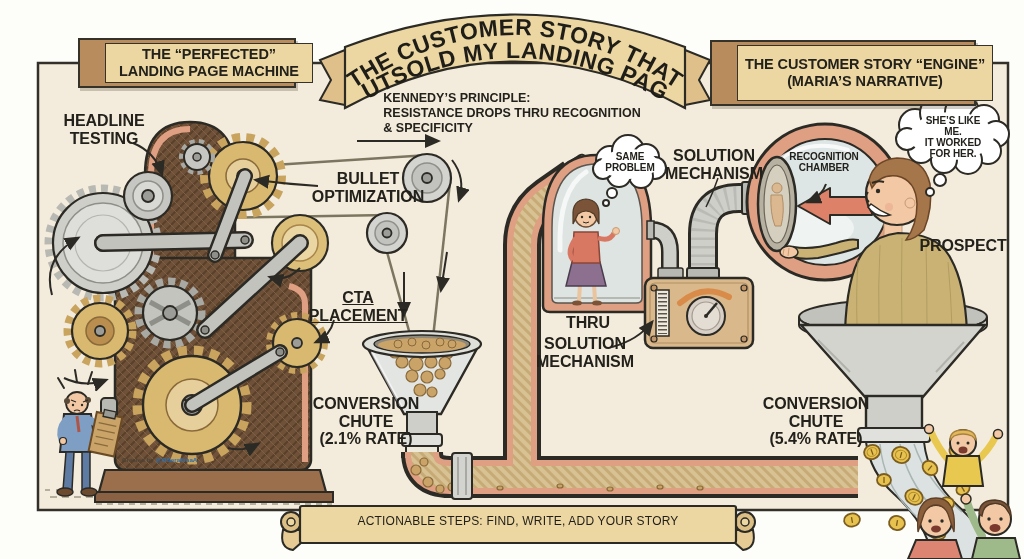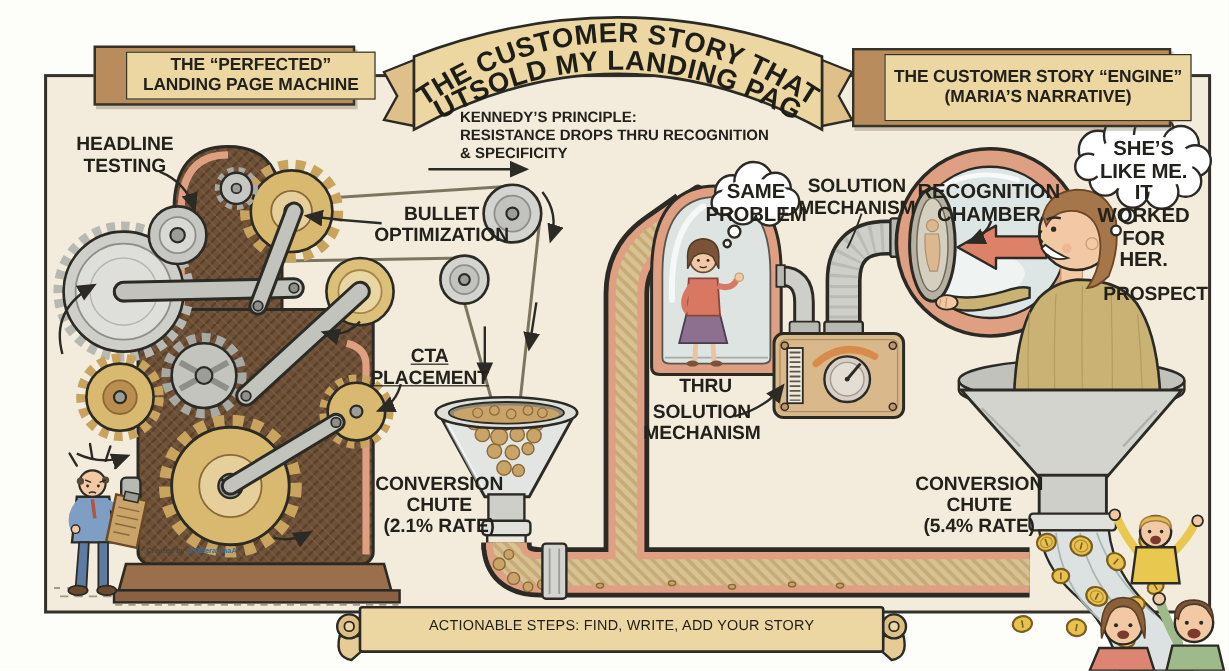--- a/index.html
+++ b/index.html
@@ -3,21 +3,21 @@
 <meta charset="utf-8">
 <style>
   html,body{margin:0;padding:0;}
   body{width:1024px;height:559px;position:relative;background:#fdfdfa;
        font-family:"Liberation Sans",sans-serif;overflow:hidden;}
   .stage{position:absolute;inset:0;width:1024px;height:559px;}
   svg.art{position:absolute;left:0;top:0;}
   .lbl{position:absolute;font-weight:700;font-size:16px;line-height:1.1;
        color:#23211b;text-align:center;white-space:pre-line;
        letter-spacing:-0.1px;transform:translateX(-50%);}
-  .lbl-sm{font-size:17px;}
+  .lbl-sm{font-size:10px;}
   .hdrbox{position:absolute;background:#b98c5e;padding:3px;border:2px solid #35322a;
           box-sizing:border-box;box-shadow:2px 3px 0 rgba(70,55,35,.25);}
   .hdrbox .in{width:100%;height:100%;background:#ecd7a2;border:1.5px solid #35322a;
           display:flex;align-items:center;justify-content:center;text-align:center;
           font-weight:700;font-size:14.5px;line-height:1.18;color:#23211b;
           white-space:pre-line;box-sizing:border-box;letter-spacing:-0.1px;margin-left:22px;}
   .principle{position:absolute;left:512px;top:91px;transform:translateX(-50%);
           font-weight:700;font-size:12.5px;line-height:1.18;color:#23211b;
           white-space:pre-line;}
   .footer-text{position:absolute;left:518px;top:514px;transform:translateX(-50%);

